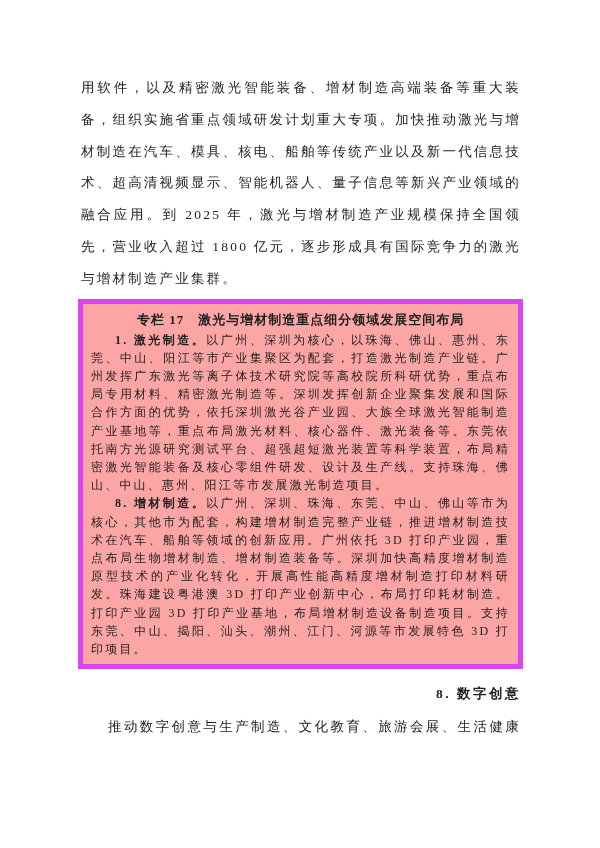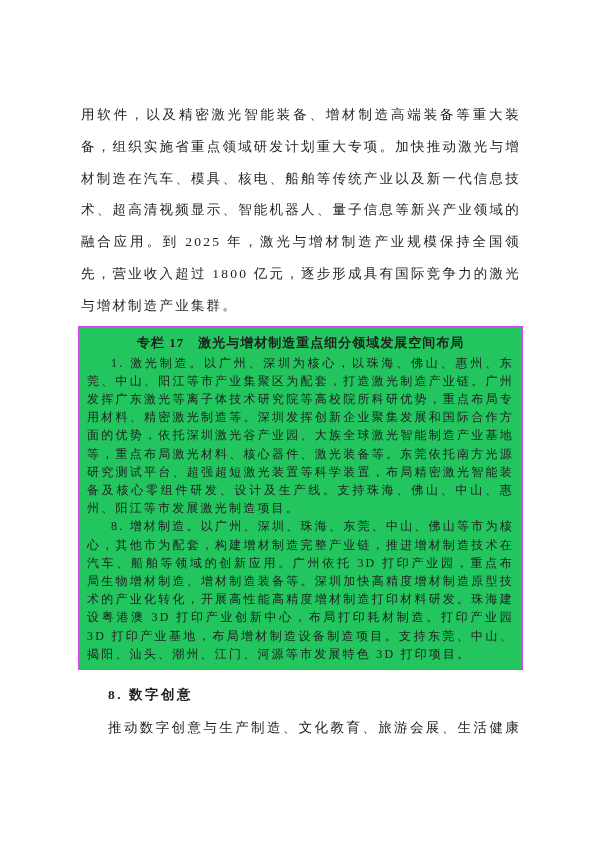--- a/index.html
+++ b/index.html
@@ -6,60 +6,61 @@
   html, body { background: #ffffff; }
   body {
     width: 600px; height: 848px;
     font-family: "Liberation Serif", "DejaVu Serif", serif;
     color: #1f1f1f;
   }
   .page {
     position: relative;
     width: 600px; height: 736px;
     background: #ffffff;
-    padding: 99px 79px 0 81px;
+    padding: 72px 79px 0 81px;
     overflow: hidden;
   }
   .body-para {
     font-size: 13.5px;
     line-height: 31.8px;
     letter-spacing: 2.2px;
     text-align: justify;
     text-justify: inter-character;
   }
   .feature-box {
     margin: 4px 0 0 -3px;
     width: 445px;
-    border: 1px solid #d946ef;
+    border: 5px solid #d946ef;
     padding: 4px 8px 6px 8px;
-    background: #22c55e;
+    background: #fca5a5;
   }
   .box-title {
     font-weight: bold;
     text-align: center;
     font-size: 13px;
     line-height: 23px;
     letter-spacing: 1px;
   }
   .box-para {
     font-size: 12px;
     line-height: 18.2px;
     letter-spacing: 2.2px;
     text-align: justify;
     text-justify: inter-character;
     text-indent: 2em;
   }
-  .box-para b { font-weight: normal; }
+  .box-para b { font-weight: bold; }
   .section-heading {
     margin-top: 14px;
     text-indent: 2em;
     font-weight: bold;
     font-size: 13.5px;
     letter-spacing: 2.5px;
     line-height: 22px;
+    text-align: right;
   }
   .body-para.indent-first {
     text-indent: 2em;
     margin-top: 6px;
   }
   .page-number {
     position: absolute;
     left: 100px;
     top: 750px;
     font-size: 13.5px;

